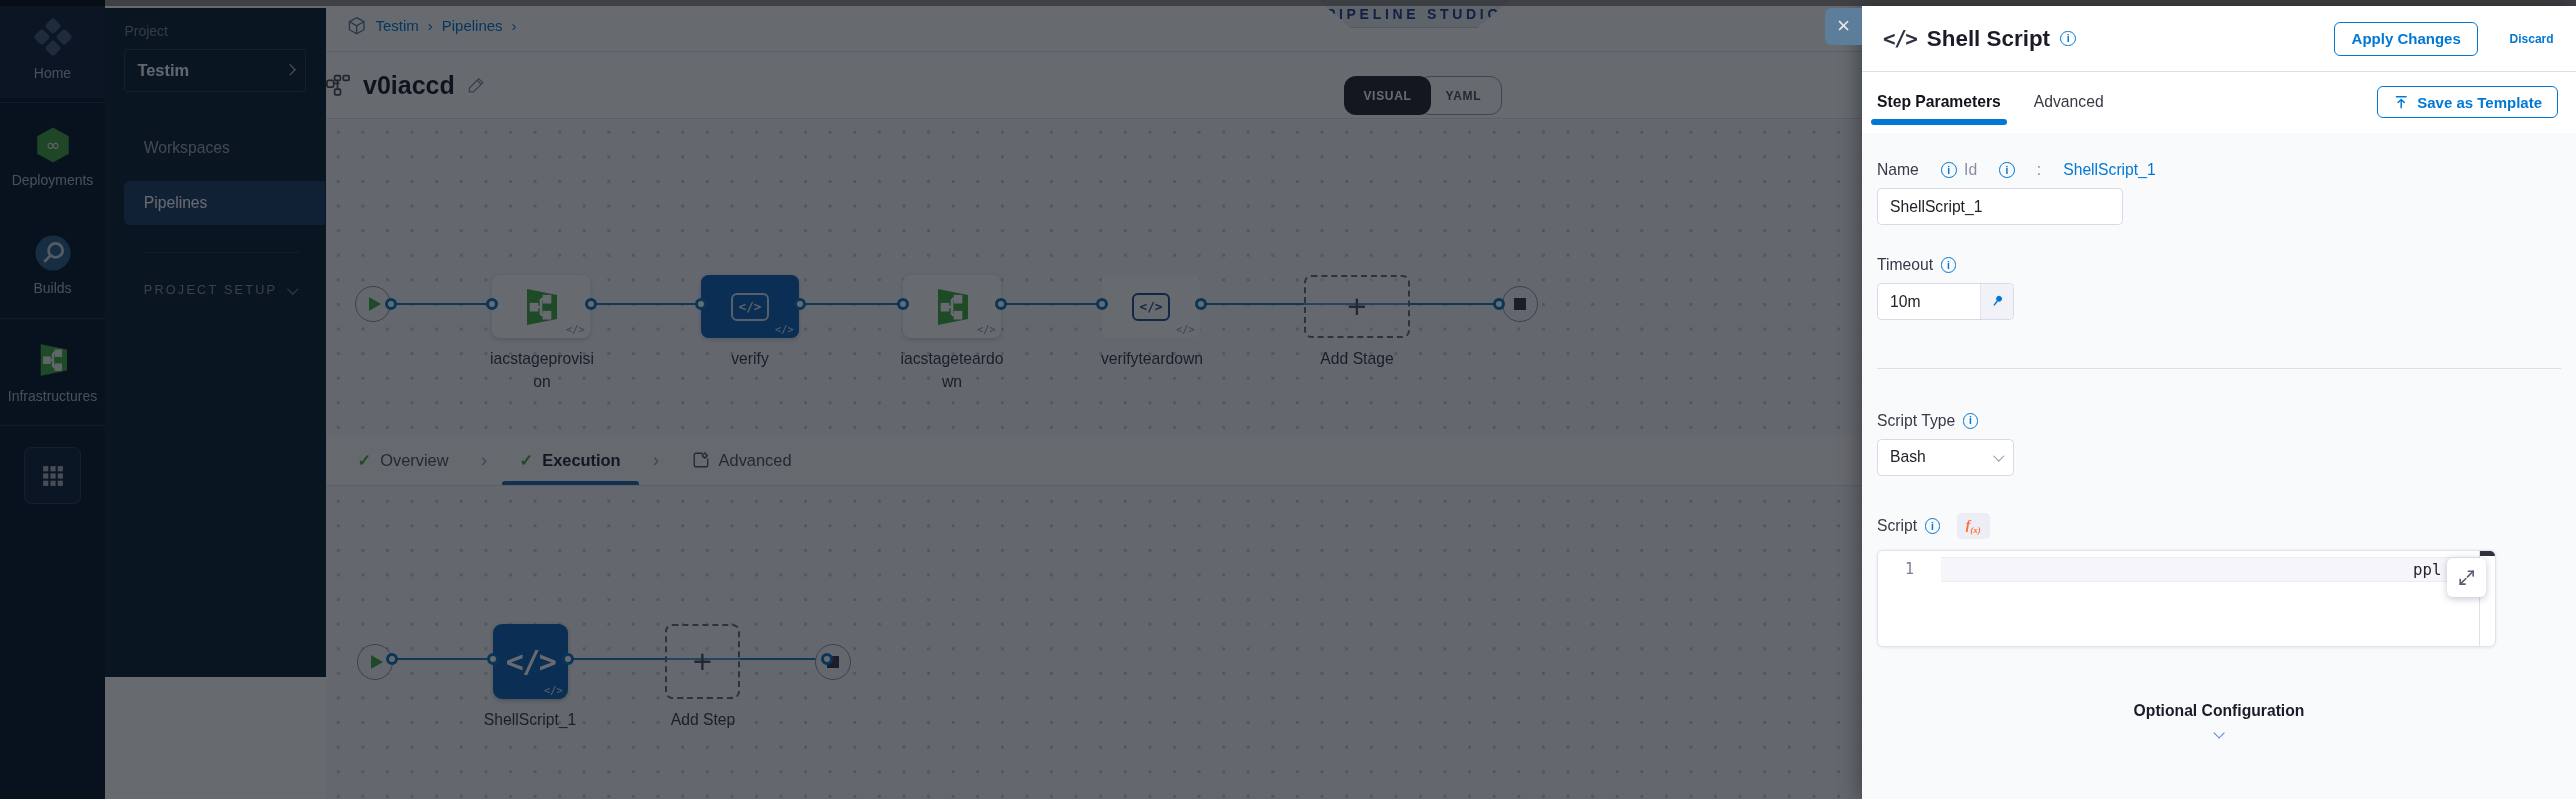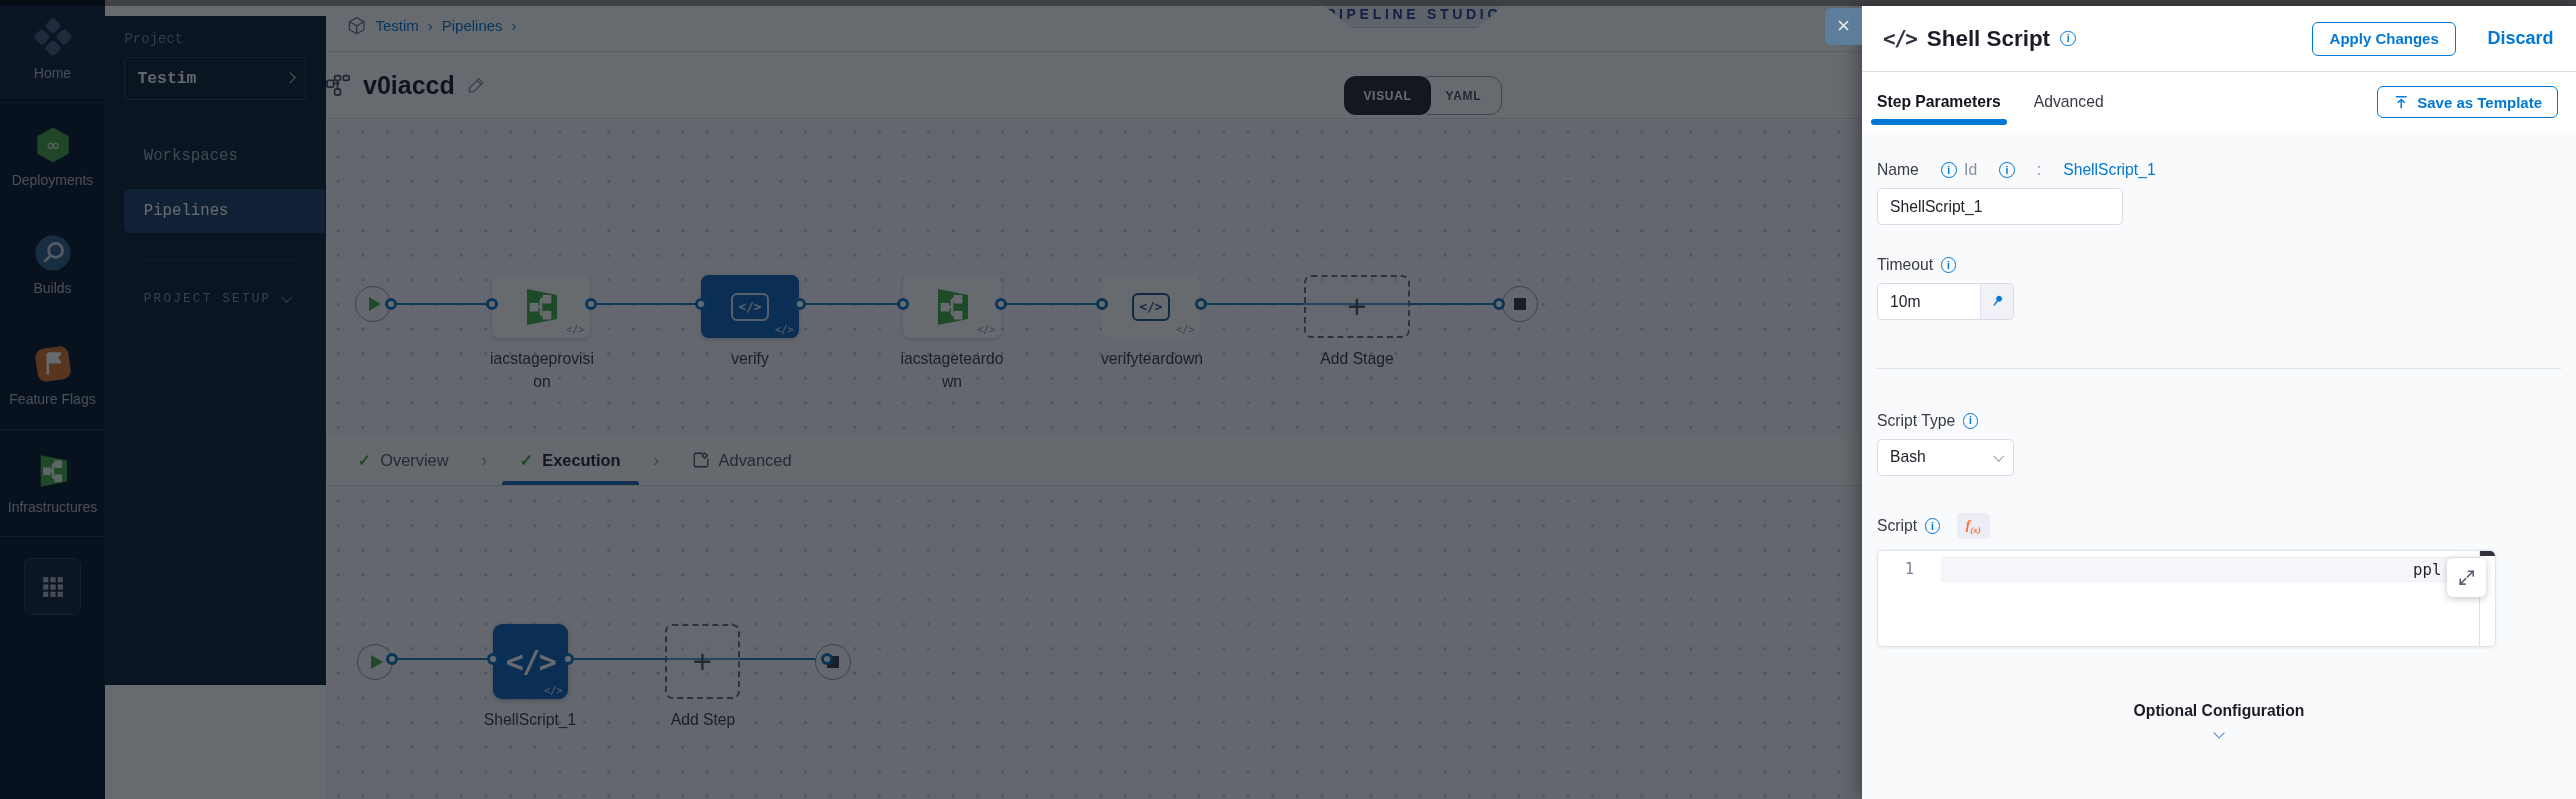--- a/index.html
+++ b/index.html
@@ -8,21 +8,21 @@
 
   
   .sidebar { position:absolute; left:0; top:0; width:105px; height:799px; background:#07182e; z-index:1; }
   .side-item { width:105px; display:flex; flex-direction:column; align-items:center; gap:7.5px; padding:16.4px 0; cursor:pointer; }
   .side-item.current { background:#112138; }
   .side-item .lbl { color:#aeb9c8; font-size:14px; text-align:center; line-height:1.1; }
   .side-div { height:0.7px; background:#1d3048; margin:4.5px 0; }
   .side-grid-btn { width:57px; height:57px; margin:21px auto 0; border:0.7px solid #2b4158; border-radius:7.5px; display:flex; align-items:center; justify-content:center; background:#0d2238; cursor:pointer; }
 
   
-  .navpanel { position:absolute; left:105px; top:16px; width:221px; height:669px; background:#0c2036; z-index:1; padding:15px 0 0 19.4px;font-family:Liberation Mono, monospace; }
+  .navpanel { position:absolute; left:105px; top:8px; width:221px; height:669px; background:#0c2036; z-index:1; padding:15px 0 0 19.4px; }
   .nav-label { color:#74849a; font-size:14px; margin-bottom:10.4px; }
   .proj-select { width:182px; height:43px; border:0.7px solid #2c4059; border-radius:3px; display:flex; align-items:center; justify-content:space-between; padding:0 12px; cursor:pointer; }
   .proj-select .pname { color:#f2f5f9; font-size:16.4px; font-weight:bold; }
   .nav-item { color:#9aa7b8; font-size:15.7px; padding:13.4px 0 13.4px 19.4px; margin-top:10.4px; cursor:pointer; }
   .nav-item.active { background:#1e4066; color:#fff; border-radius:6px 0 0 6px; margin-right:0px; width:201px; }
   .nav-div { width:155px; height:0.7px; background:#24384f; margin:27px 0 0 19.4px; }
   .nav-setup { display:flex; align-items:center; gap:12px; margin:30px 0 0 19.4px; color:#8593a5; font-size:12.7px; letter-spacing:2.2px; cursor:pointer; }
 
   
   .canvas { position:absolute; left:326px; top:0; width:1536px; height:799px; background:#fff; z-index:1; }
@@ -69,21 +69,21 @@
   .topstrip { position:absolute; left:0; top:0; width:2576px; height:6px; background:rgba(0,0,0,.38); z-index:6; }
 
   
   .drawer { position:absolute; left:1862px; top:6px; width:714px; height:794px; background:#fff; z-index:10; box-shadow:-4.5px 0 18px rgba(0,0,0,.35); }
   .d-close { position:absolute; left:-37px; top:1.5px; width:37px; height:37px; background:#5d7e9a; border-radius:6px 0 0 6px; color:#e8ebee; font-size:22.4px; display:flex; align-items:center; justify-content:center; cursor:pointer; }
   .d-header { height:66px; border-bottom:0.7px solid #dcdde6; display:flex; align-items:center; padding:0 22.4px 0 21px; gap:10.4px; }
   .d-title { font-size:22.4px; font-weight:bold; color:#1c1c28; }
   .hdr-code { font-family:"DejaVu Sans Mono",monospace; font-size:21px; font-weight:bold; color:#2e3140; letter-spacing:-1.5px; }
   .d-header .spacer { flex:1; }
   .btn-outline { border:1.5px solid #0278d5; color:#0278d5; background:#fff; border-radius:6px; font-size:15px; font-weight:bold; padding:7.5px 16.4px; cursor:pointer; font-family:inherit; }
-  .link-btn { color:#0278d5; font-size:18px; font-weight:bold; margin-left:21px; cursor:pointer; background:none; border:none; font-family:inherit; }
+  .link-btn { color:#0278d5; font-size:12px; font-weight:bold; margin-left:21px; cursor:pointer; background:none; border:none; font-family:inherit; }
   .d-tabs { height:60px; display:flex; align-items:center; padding:0 18px 0 15px; background:#fff; position:relative; }
   .d-tab { font-size:15.7px; color:#383946; padding:0 0 0 0; margin-right:33px; height:100%; display:flex; align-items:center; position:relative; cursor:pointer; }
   .d-tab.active { font-weight:bold; color:#14141f; }
   .d-tab.active::after { content:""; position:absolute; left:-6px; right:-6px; bottom:7.5px; height:5.2px; border-radius:3.7px; background:#0278d5; }
   .d-tabs .spacer { flex:1; }
   .tpl-btn { display:flex; align-items:center; gap:7.5px; border:1.5px solid #0278d5; color:#0278d5; border-radius:6px; background:#fff; font-size:15px; font-weight:bold; padding:6.7px 15px; cursor:pointer; font-family:inherit; }
   .d-body { position:absolute; left:0; top:127px; width:714px; height:667px; background:#f8fafc; padding:0 15px 0 15px; }
   .lblrow { display:flex; align-items:center; gap:7.5px; font-size:15.7px; color:#383946; }
   .row-name { width:246px; justify-content:space-between; margin-top:28px; }
   .lbl-grp { display:flex; align-items:center; gap:22px; }
@@ -138,27 +138,20 @@
     <span class="lbl">Deployments</span>
   </div>
   <div class="side-item" style="margin-top:10.4px;">
     <svg width="42" height="42" viewBox="0 0 24 24">
         <circle cx="12" cy="12" r="10" fill="#2a5f8a"></circle>
         <circle cx="13.5" cy="10.5" r="4" fill="none" stroke="#cfd8e0" stroke-width="1.6"></circle>
         <line x1="10.5" y1="13.5" x2="7" y2="17" stroke="#cfd8e0" stroke-width="1.6"></line>
       </svg>
     <span class="lbl">Builds</span>
   </div>
-  <div class="side-item" style="margin-top:13.4px;">
-    <svg width="42" height="42" viewBox="0 0 24 24">
-        <rect x="2.5" y="2.5" width="19" height="19" rx="5" transform="rotate(-8 12 12)" fill="#d8742f"></rect>
-        <path d="M9 6 v12 M9 6 h7 l-2 2.5 2 2.5 H9" fill="#fff" stroke="#fff" stroke-width="1.4" stroke-linejoin="round"></path>
-      </svg>
-    <span class="lbl">Feature Flags</span>
-  </div>
   <div class="side-div"></div>
   <div class="side-item">
     <svg width="42" height="42" viewBox="0 0 24 24">
         <path d="M5 3 L20 6 V18 L5 21 Z" fill="#42ab45"></path>
         <g stroke="#eaf5ea" stroke-width="1.3" fill="#eaf5ea">
           <rect x="7" y="10.6" width="3" height="3"></rect>
           <rect x="13.5" y="6.6" width="3" height="3"></rect>
           <rect x="13.5" y="14.6" width="3" height="3"></rect>
           <path d="M10 12 h2 M12 8 v8 M12 8 h1.5 M12 16 h1.5" fill="none"></path>
         </g>

